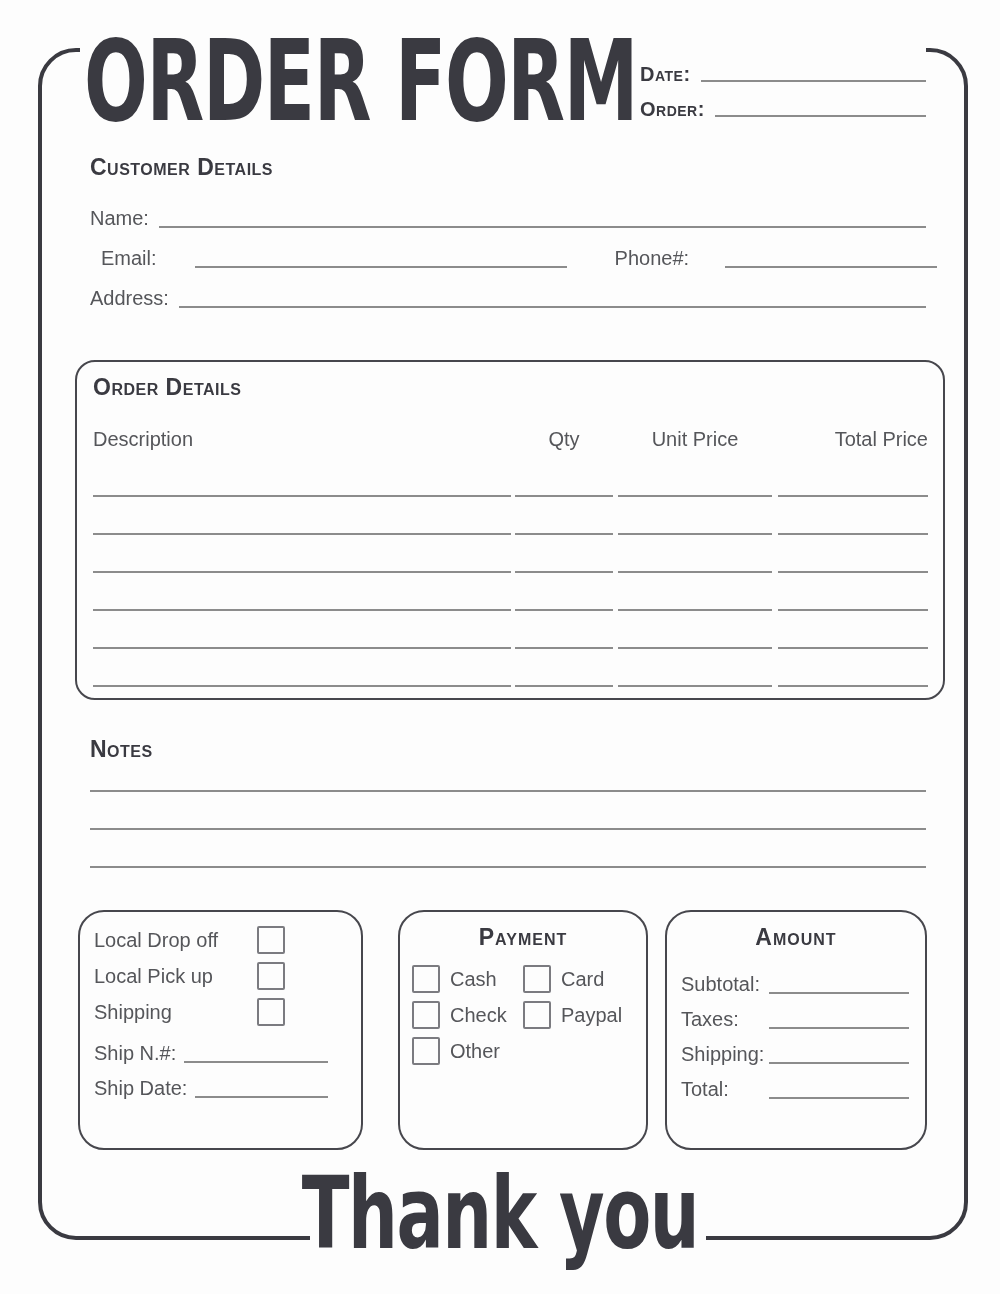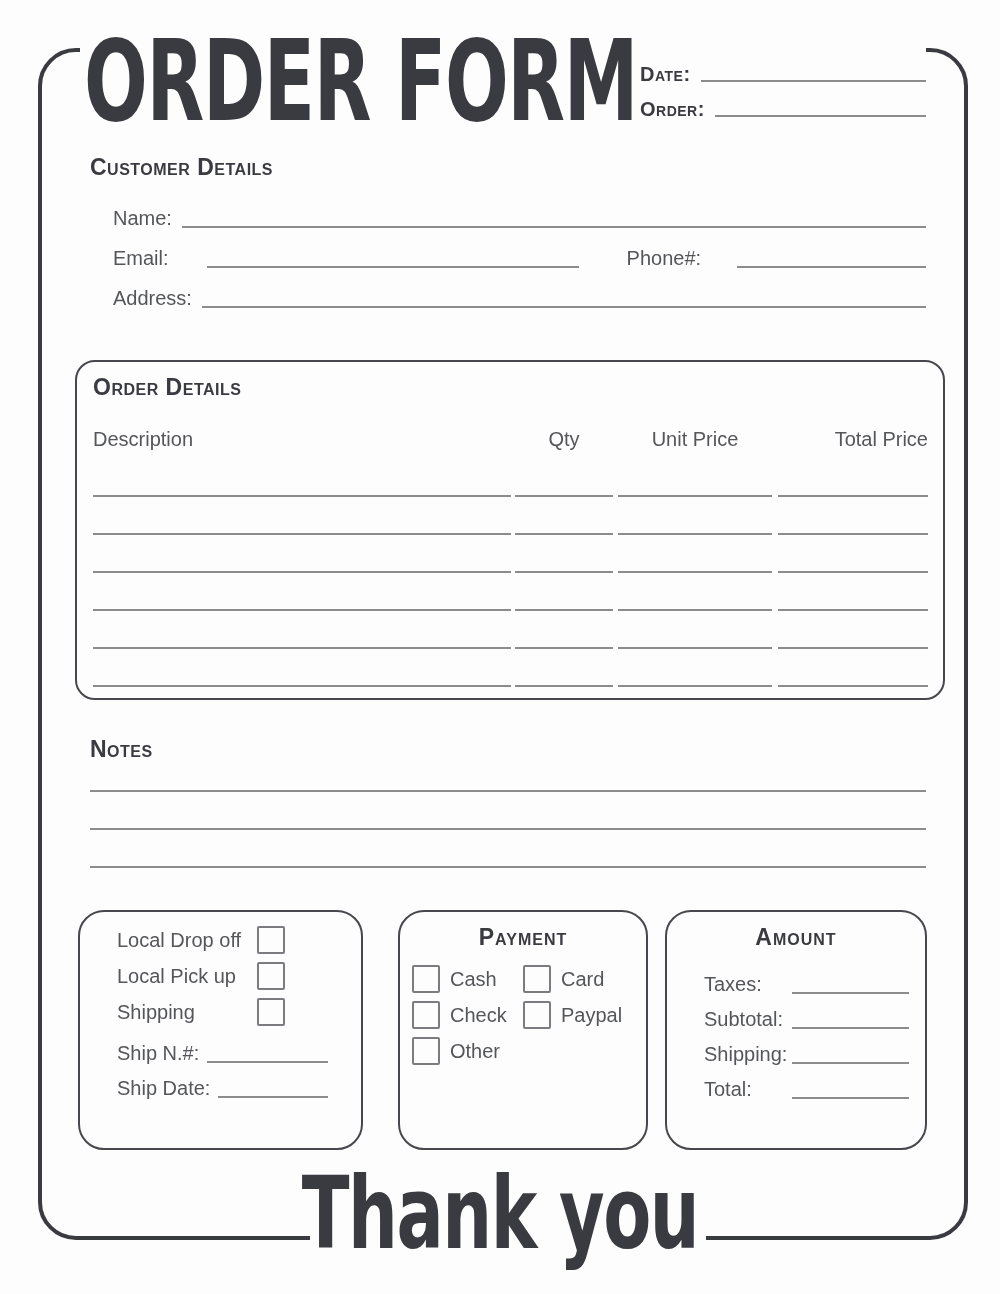--- a/index.html
+++ b/index.html
@@ -48,23 +48,23 @@
   
   .hdr-fields{position:absolute;left:640px;top:58px;width:286px;}
   .hdr-row{display:flex;align-items:flex-end;height:26px;margin-bottom:9px;}
   .hdr-row .sc{font-size:20px;}
   .wline{flex:1;border-bottom:2px solid var(--line);margin-left:10px;margin-bottom:2px;height:18px;}
 
   
   .cust-heading{position:absolute;left:90px;top:156px;}
   .row{position:absolute;display:flex;align-items:flex-end;height:26px;font-size:20px;}
   .row-name{left:90px;top:204px;width:836px;}
-  .row-email{left:90px;top:244px;width:836px;gap:26px;}
+  .row-email{left:101px;top:244px;width:836px;gap:26px;}
   .row-address{left:90px;top:284px;width:836px;}
-  .lbl{color:var(--text);line-height:1.2;margin-left:23px;}
+  .lbl{color:var(--text);line-height:1.2;}
   .wline-fixed{border-bottom:2px solid var(--line);margin-left:12px;margin-bottom:2px;height:18px;width:372px;}
   .phone-lbl{margin-left:22px;}
 
   
   .order-box{
     position:absolute;left:75px;top:360px;width:870px;height:340px;
     border:2px solid var(--box);border-radius:20px;background:transparent;
   }
   .order-heading{position:absolute;left:16px;top:14px;}
   .cols{position:absolute;left:0;top:66px;width:100%;font-size:20px;color:var(--text);}
@@ -261,28 +261,28 @@
           <span class="lbl">Paypal</span>
         </div>
       </div>
     </div>
   </div>
 
   <div class="bbox amount-box">
     <div class="sc heading">Amount</div>
     <div class="am-rows">
       <div class="am-row">
+        <span class="lbl">Subtotal:</span>
+        <span class="wline"></span>
+      </div>
+      <div class="am-row">
         <span class="lbl">Taxes:</span>
         <span class="wline"></span>
       </div>
       <div class="am-row">
-        <span class="lbl">Subtotal:</span>
-        <span class="wline"></span>
-      </div>
-      <div class="am-row">
         <span class="lbl">Shipping:</span>
         <span class="wline"></span>
       </div>
       <div class="am-row">
         <span class="lbl">Total:</span>
         <span class="wline"></span>
       </div>
     </div>
   </div>
 

